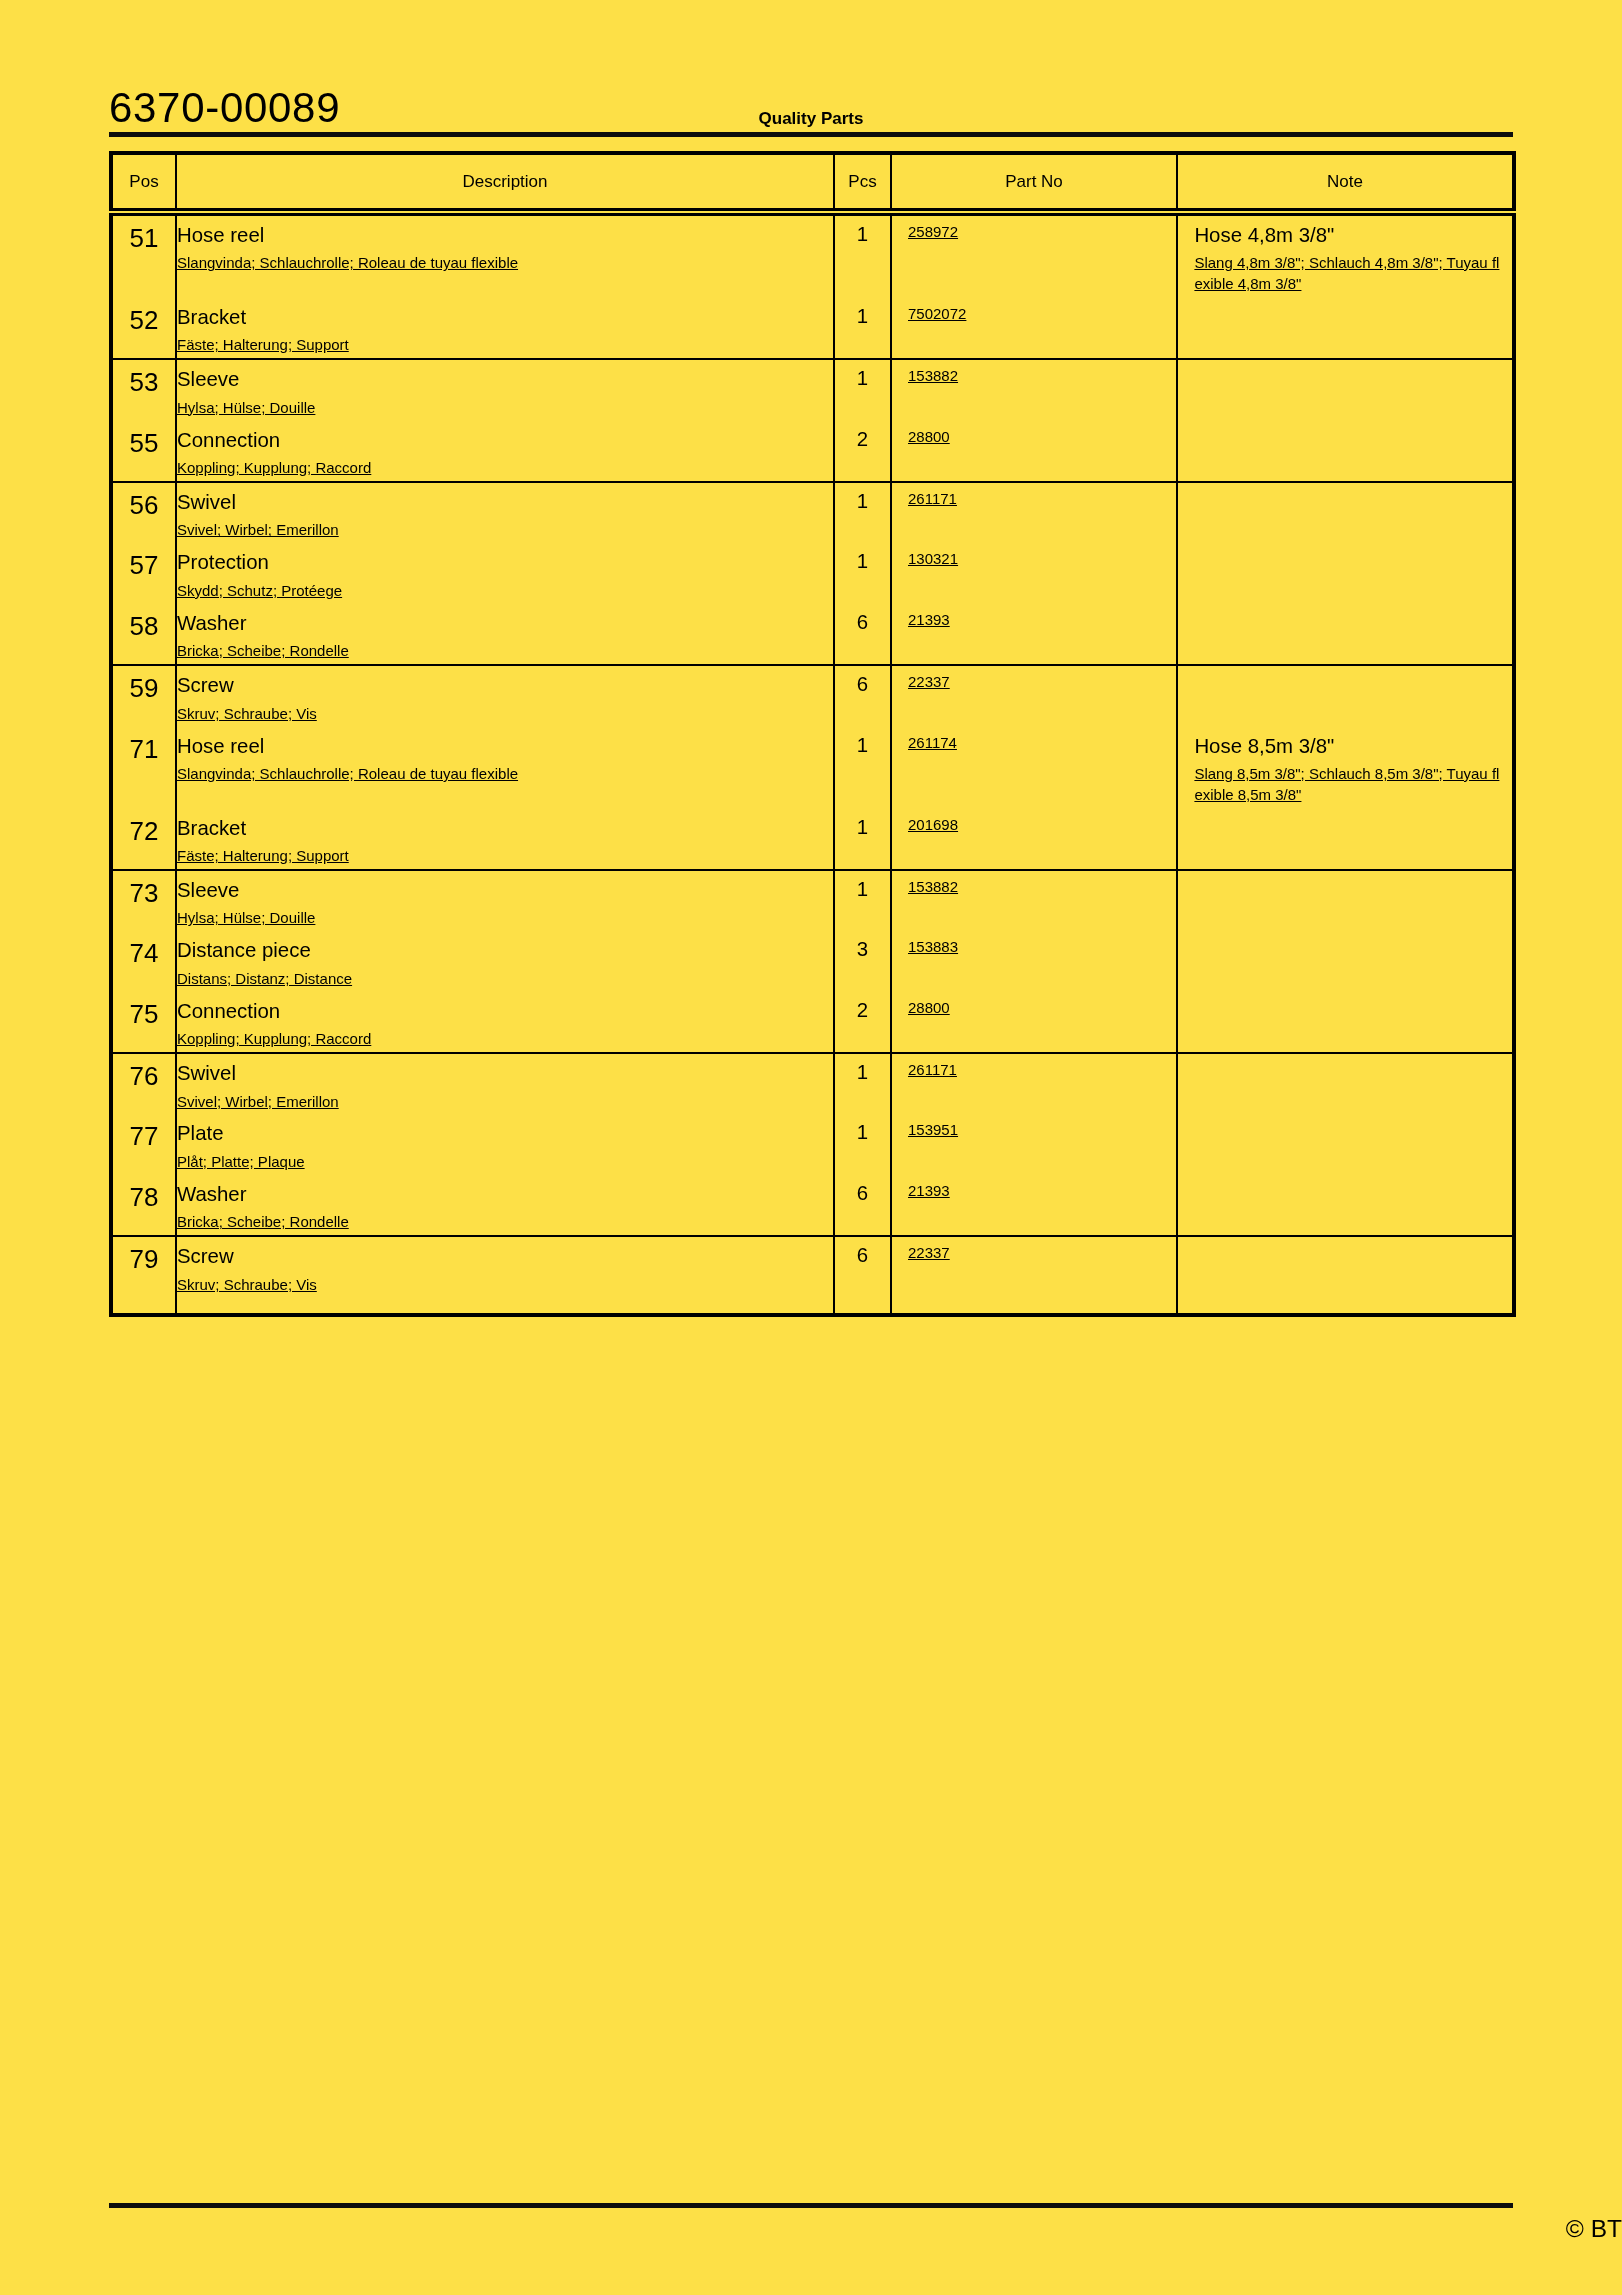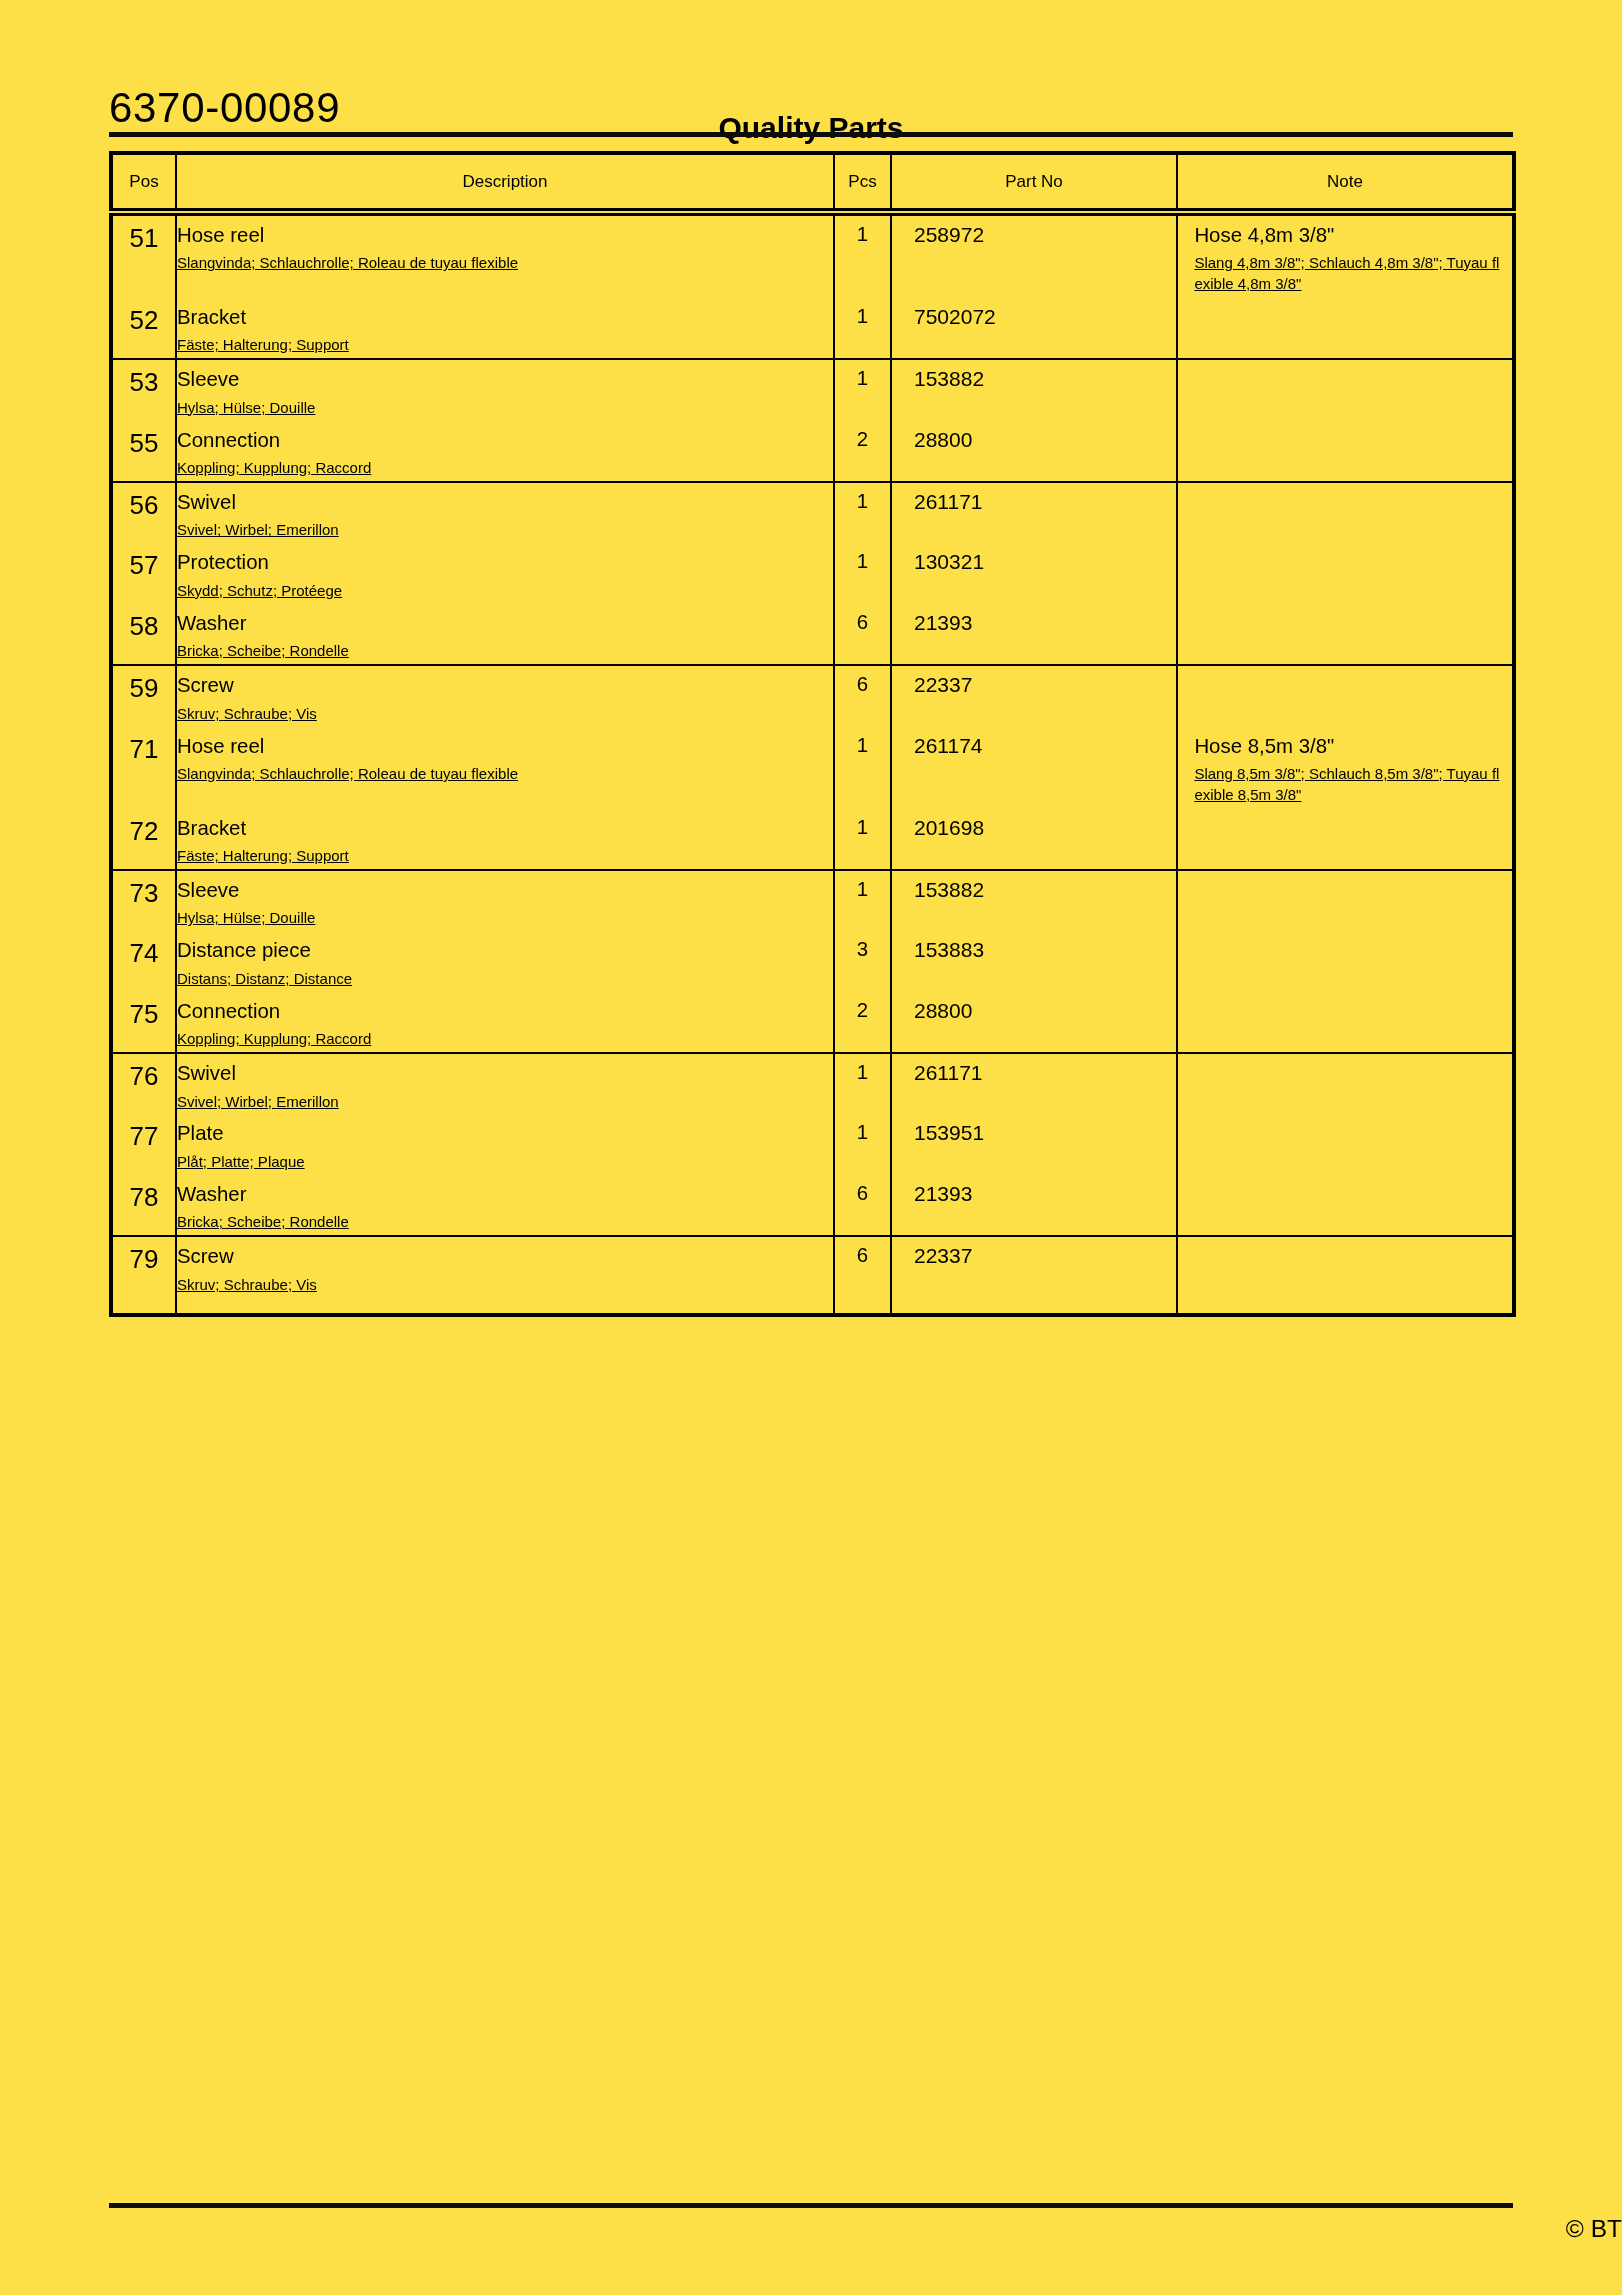--- a/index.html
+++ b/index.html
@@ -7,22 +7,22 @@
   body { font-family:"Liberation Sans","DejaVu Sans",sans-serif; color:#000; }
   .page {
     position:relative; width:1622px; height:2295px;
     background:#fde047; margin:0 auto; overflow:hidden;
   }
   .doc-number {
     position:absolute; left:109px; top:86px;
     font-size:42px; line-height:44px; font-weight:400; letter-spacing:0.7px;
   }
   .page-title {
-    position:absolute; left:0; top:114px; width:100%;
-    text-align:center; font-size:30px; line-height:27px; font-weight:700;
+    position:absolute; left:0; top:105px; width:100%;
+    text-align:center; font-size:17px; line-height:27px; font-weight:700;
   }
   .header-rule {
     position:absolute; left:109px; top:132px; width:1404px; height:4.8px;
     background:#0d0d0d;
   }
   .table-wrap { position:absolute; left:109px; top:151px; width:1404px; }
   table.parts {
     width:1404px; table-layout:fixed; border-collapse:collapse;
     border:4.1px solid #000;
   }
@@ -37,21 +37,21 @@
     text-align:center; vertical-align:middle;
     border-bottom:8.2px double #000;
   }
   tr { height:59px; }
   td { vertical-align:top; padding-top:6.8px; padding-bottom:4.1px; }
   tr.group-start td { border-top:2.7px solid #000; }
   tr.row-last td { padding-bottom:19px; }
   td.c-pos { text-align:center; font-size:26px; }
   td.c-desc { padding-left:0; }
   td.c-pcs { text-align:center; font-size:20.4px; }
-  td.c-part { padding-left:22px; font-size:21px; }
+  td.c-part { padding-left:16px; font-size:15px;text-decoration:underline; }
   td.c-note { padding-left:16.4px; padding-right:12.3px; }
   .main { font-size:20.4px; line-height:25px; }
   .sub { font-size:15px; line-height:19px; margin-top:5.5px;text-decoration:underline; }
   td.c-note .sub { line-height:21px; margin-top:4.1px; word-break:break-all; }
   .footer-rule {
     position:absolute; left:109px; top:2203px; width:1404px; height:4.8px;
     background:#0d0d0d;
   }
   .footer-text {
     position:absolute; left:0; top:2214px; width:100%;

